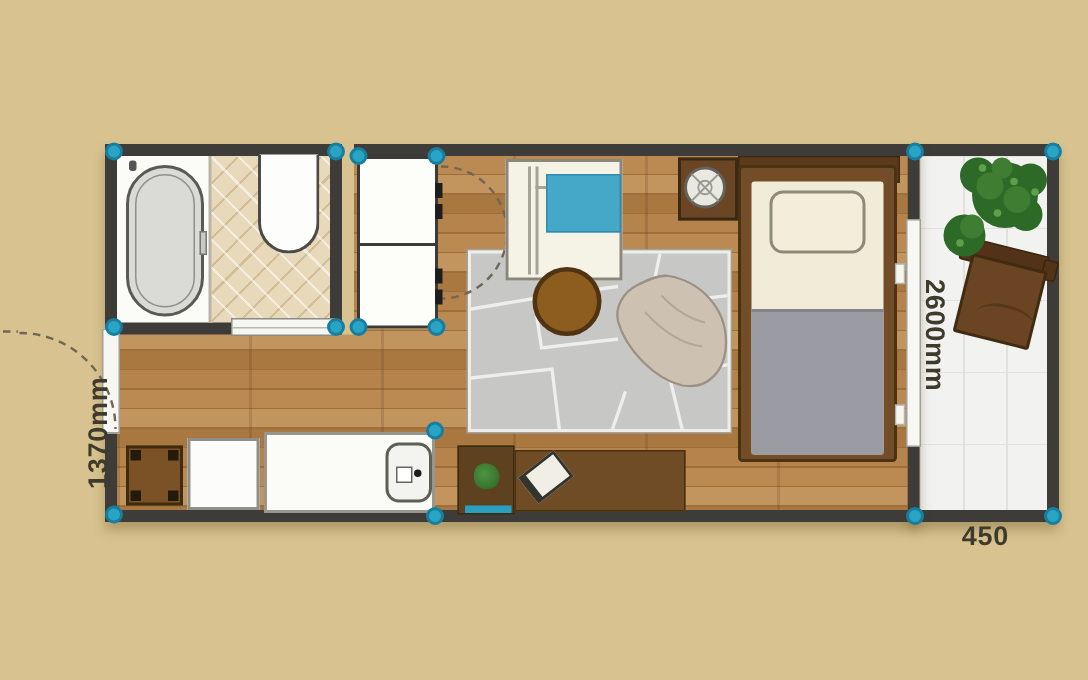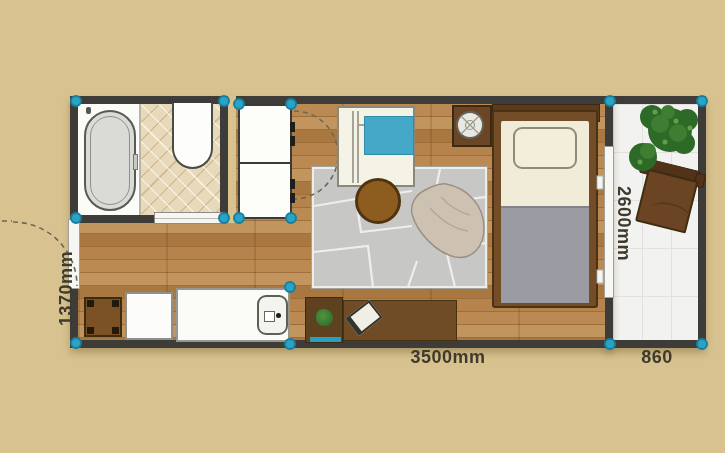--- a/index.html
+++ b/index.html
@@ -229,16 +229,15 @@
   <div class="marker" style="left:285px;top:212px;"></div>
   <div class="marker" style="left:284px;top:281px;"></div>
   <div class="marker" style="left:70px;top:337px;"></div>
   <div class="marker" style="left:284px;top:338px;"></div>
   <div class="marker" style="left:604px;top:95px;"></div>
   <div class="marker" style="left:696px;top:95px;"></div>
   <div class="marker" style="left:604px;top:338px;"></div>
   <div class="marker" style="left:696px;top:338px;"></div>
 
   <div class="dim" style="left:26px;top:278px;width:80px;transform:rotate(-90deg);">1370mm</div>
-  <div class="dim" style="left:398px;top:347px;width:100px;">3500mm</div>
-  <div class="dim" style="left:627px;top:347px;width:60px;">860</div>
+  <div class="dim" style="left:627px;top:347px;width:60px;">450</div>
   <div class="dim" style="left:581px;top:213px;width:84px;transform:rotate(90deg);">2600mm</div>
 </div>
 
 </body></html>

